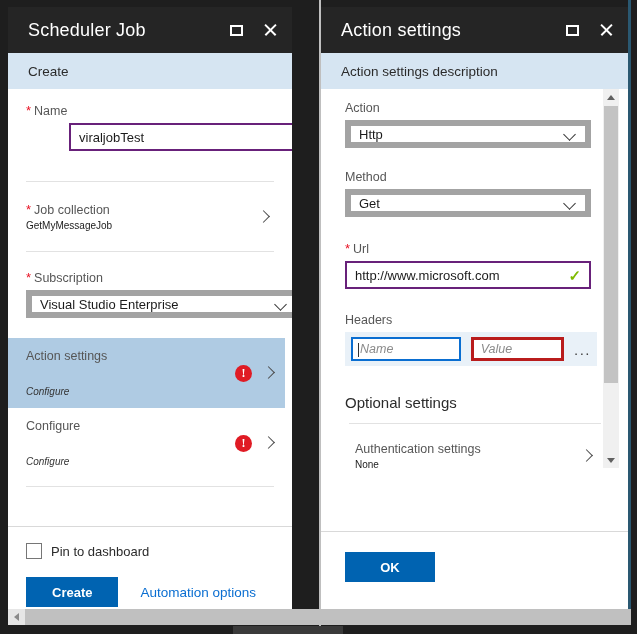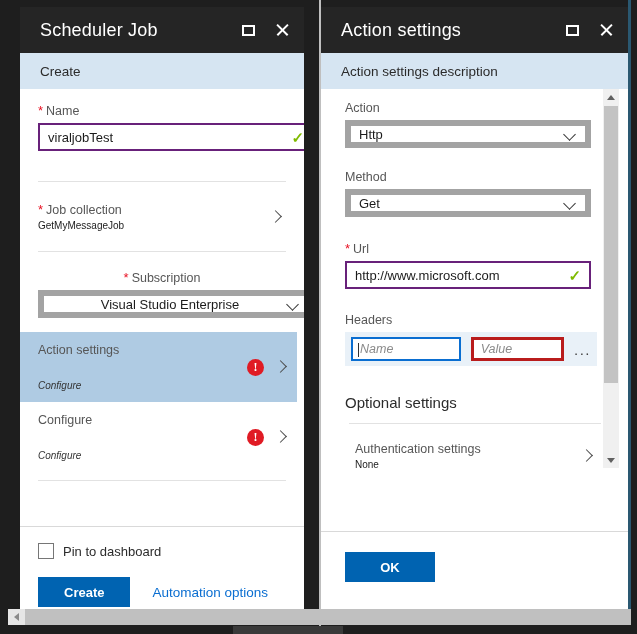--- a/index.html
+++ b/index.html
@@ -22,21 +22,21 @@
     overflow: hidden;
   }
 
   
   .blade {
     position: absolute;
     top: 7px;
     background: #ffffff;
     overflow: hidden;
   }
-  #blade-left  { left: 20px;   width: 284px; height: 612px; }
+  #blade-left  { left: 8px;   width: 284px; height: 612px; }
   #blade-right { left: 321px; width: 307px; height: 612px; }
 
   .blade-sep {
     position: absolute;
     top: 0px;
     left: 319px;
     width: 2px;
     height: 627px;
     background: #bfbfbf;
   }
@@ -441,21 +441,21 @@
     <div class="subband">
       <span class="txt">Create</span>
     </div>
 
     <div class="body-area">
 
       <div class="lf-sect" style="padding-top:14px;">
         <label class="field-label">
           <span class="req-star">*</span><span>Name</span>
         </label>
-        <div class="txtbox valid" style="width:276px;">
+        <div class="txtbox valid" style="width:276px;margin-left:43px;">
           <span class="val">viraljobTest</span>
           <span class="tick">✓</span>
         </div>
       </div>
 
       <div style="height:22px;"></div>
       <div class="lf-sect">
           <hr class="hr">
         </div>
 
@@ -466,21 +466,21 @@
           </span>
           <span class="sub">GetMyMessageJob</span>
         </div>
         <span class="chev-right"></span>
       </div>
 
       <div class="lf-sect">
           <hr class="hr">
         </div>
 
-      <div class="lf-sect" style="padding-top:10px;padding-bottom:14px;text-align:center;">
+      <div class="lf-sect" style="padding-top:10px;padding-bottom:20px;">
         <label class="field-label">
           <span class="req-star">*</span><span>Subscription</span>
         </label>
         <div class="txtbox" style="width:276px;">
           <span class="val">Visual Studio Enterprise</span>
           <span class="chev-down"></span>
         </div>
       </div>
 
       <div class="navrow row-selected" style="padding:11px 6px 11px 18px;width:277px;box-sizing:border-box;">

